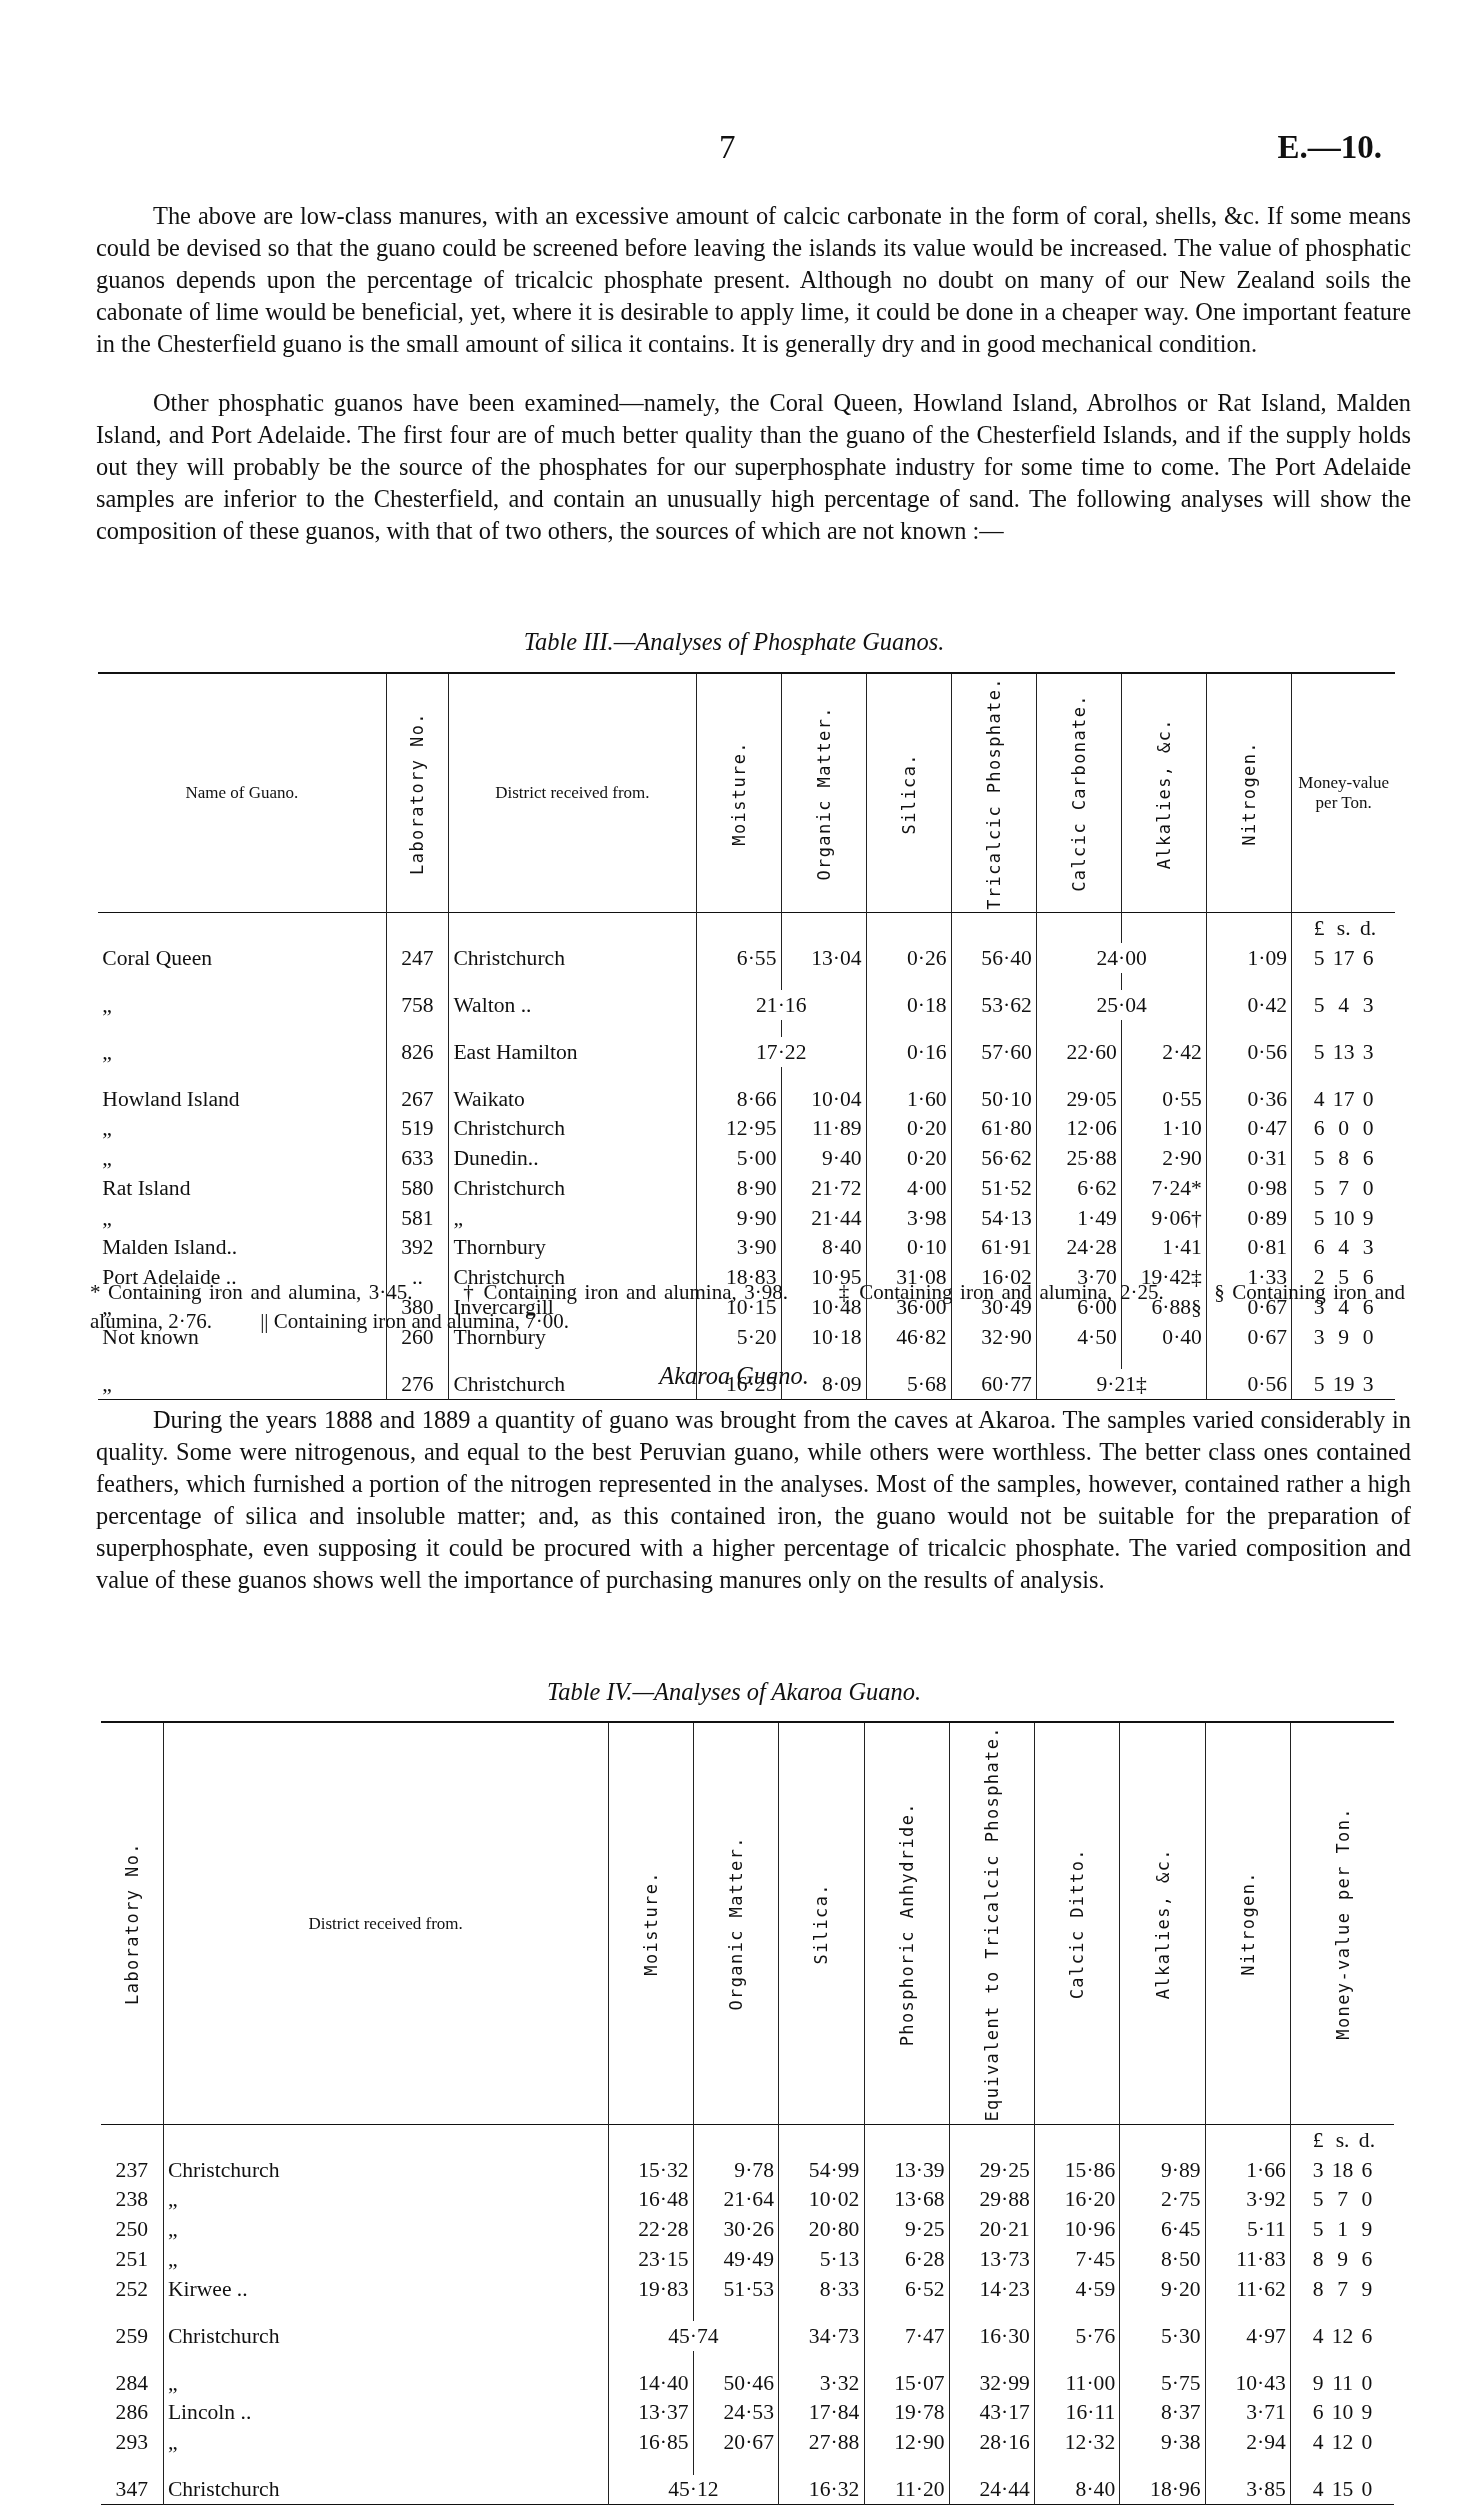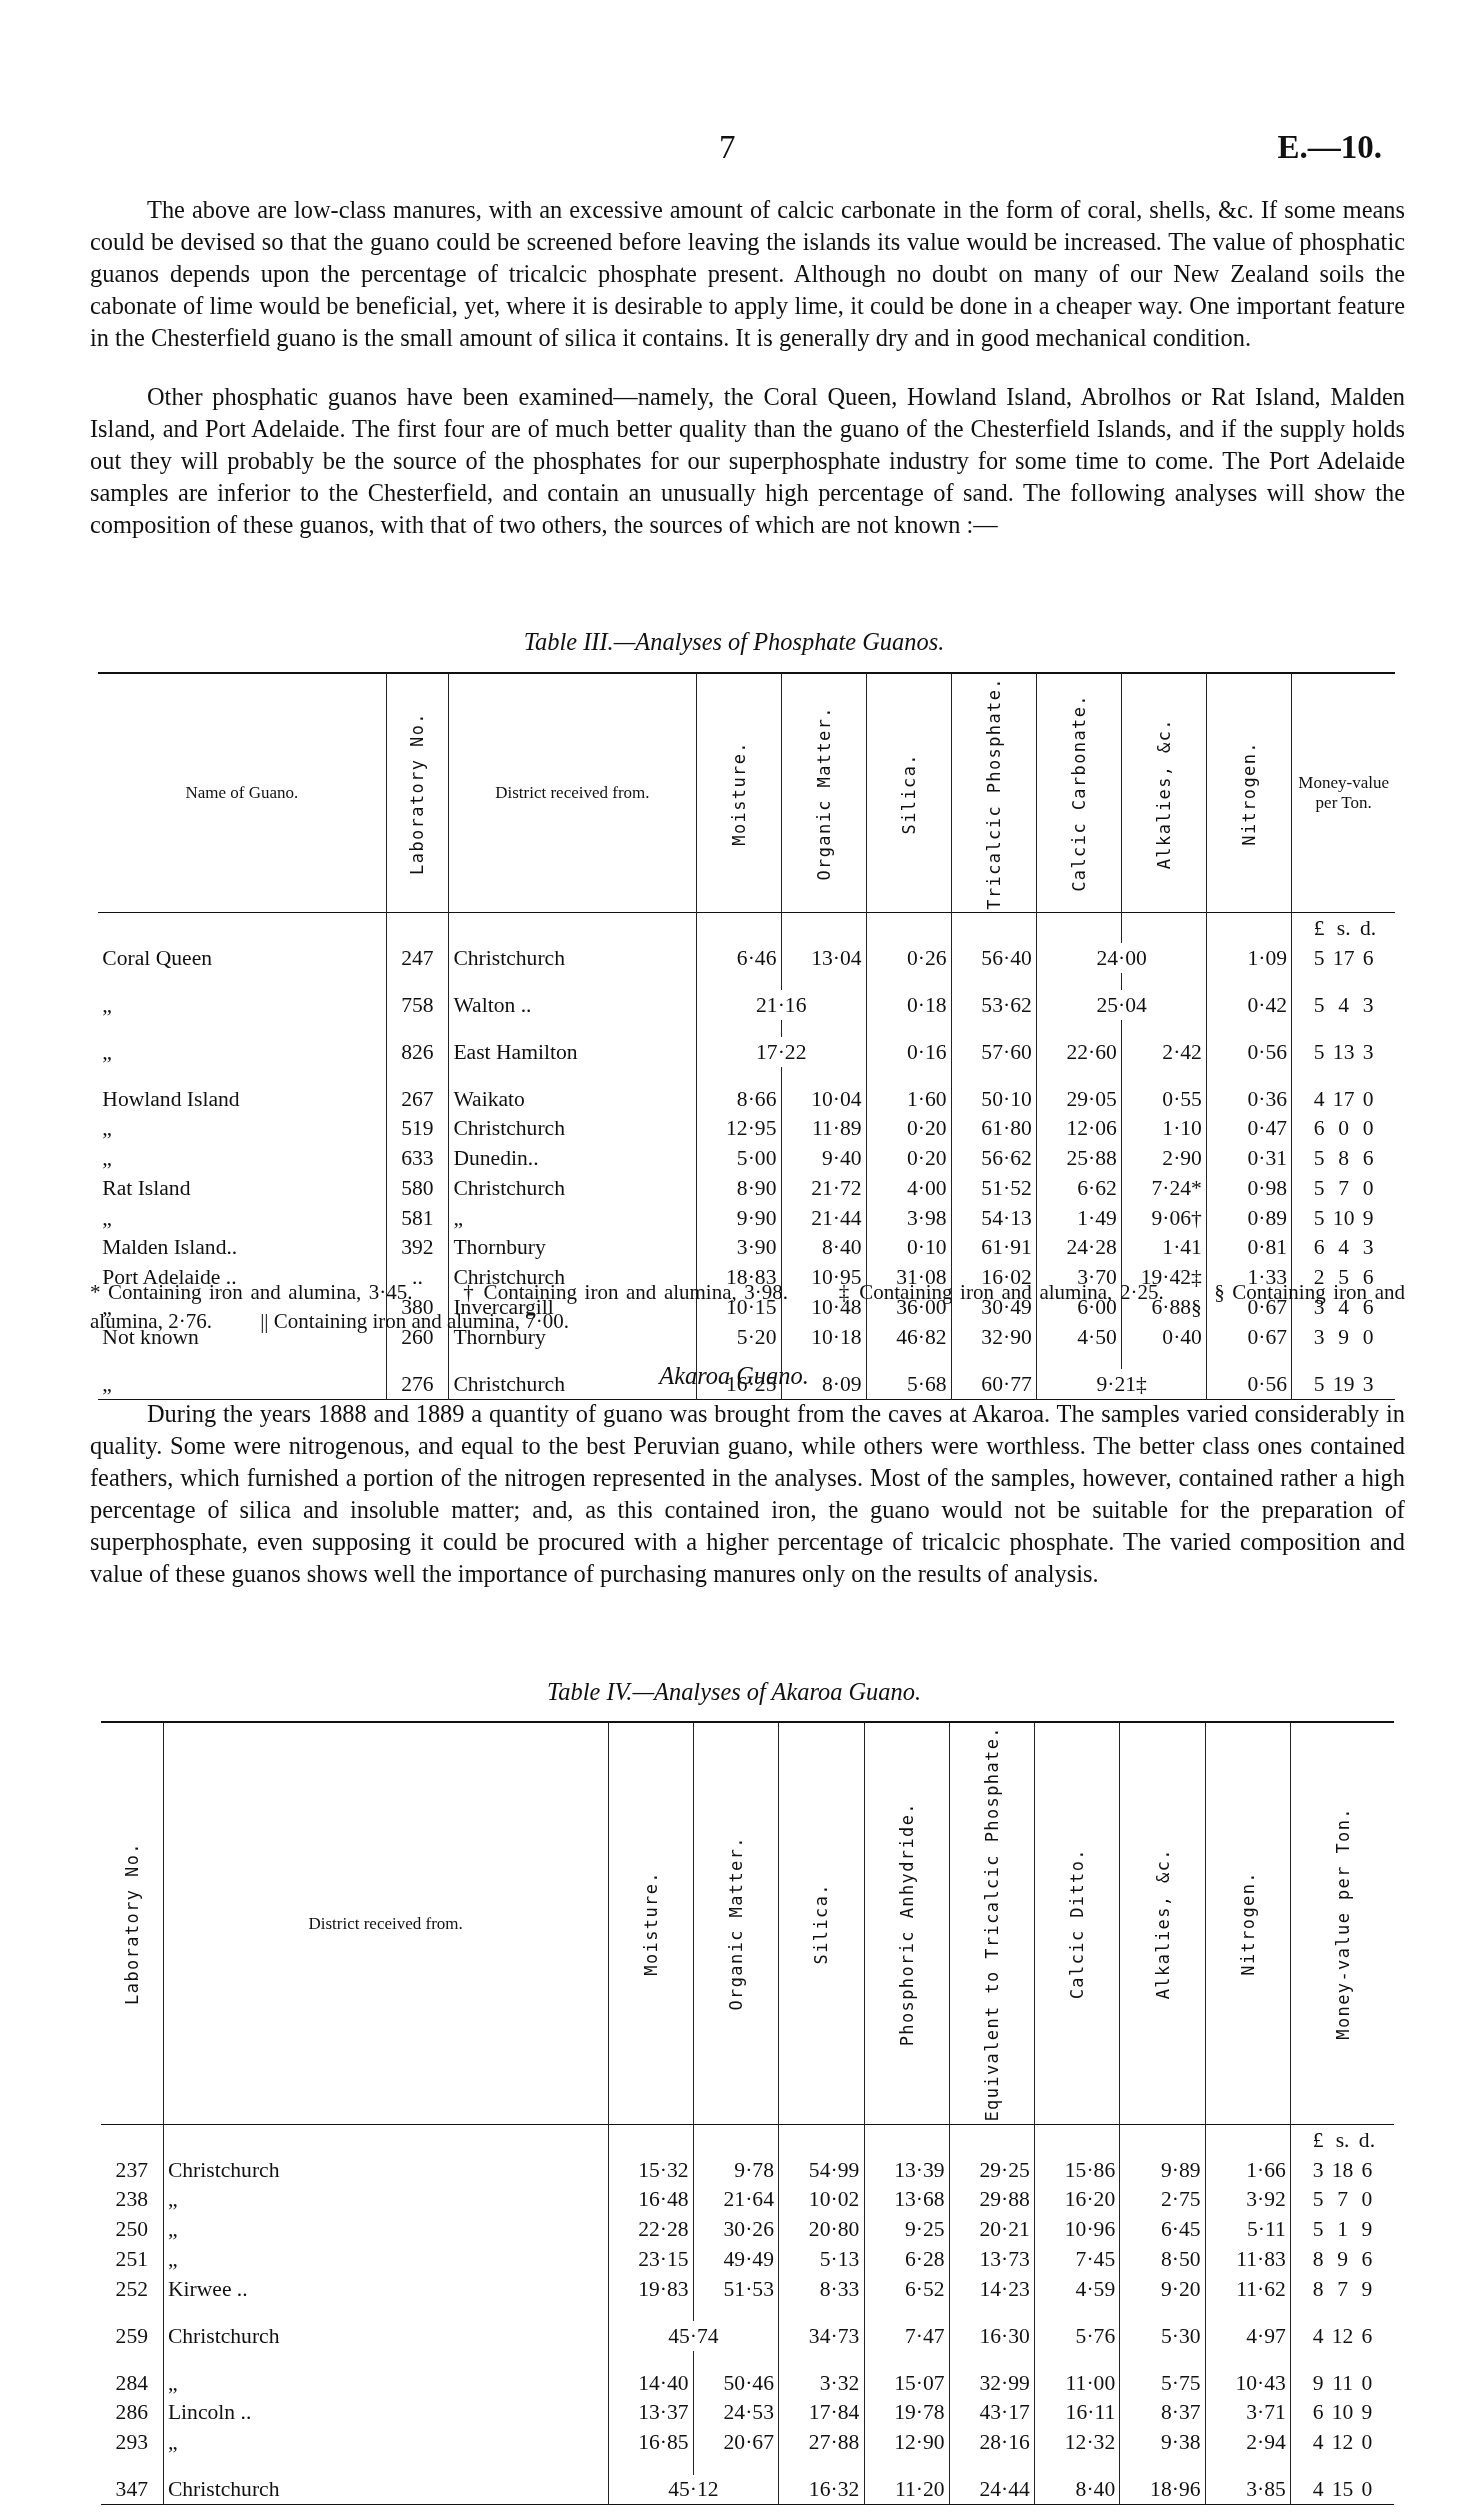--- a/index.html
+++ b/index.html
@@ -4,21 +4,21 @@
 <style>
   html, body { margin: 0; padding: 0; background: #ffffff; }
   body {
     width: 1468px; height: 2512px; position: relative; overflow: hidden;
     font-family: "Liberation Serif", "DejaVu Serif", serif; color: #111;
   }
   .page-num { position: absolute; top: 129px; left: 719px; font-size: 33px; }
   .page-ref { position: absolute; top: 129px; right: 86px; font-size: 33px; font-weight: bold; }
   .para {
     position: absolute; left: 90px; width: 1315px; font-size: 24.4px; line-height: 32px;
-    text-align: justify; text-indent: 57px; margin: 0;
+    text-align: justify; text-indent: 57px; margin: 6px;
   }
   .caption {
     position: absolute; left: 0; width: 1468px; text-align: center;
     font-style: italic; font-size: 24.4px;
   }
   table.tbl { position: absolute; border-collapse: collapse; font-size: 21.6px; }
   .tbl th { font-weight: normal; font-size: 17px; vertical-align: middle; padding: 2.9px 1.4px; }
   .tbl thead tr { border-top: 2.2px solid #111; border-bottom: 1.4px solid #111; }
   .tbl tbody { border-bottom: 1.4px solid #111; margin-left: 25px; }
   .tbl td { padding: 1.4px 4.3px; white-space: nowrap; line-height: 27px; }
@@ -87,21 +87,21 @@
         <td class="vl"></td>
         <td class="vl"></td>
         <td class="vl"></td>
         <td class="vl"></td>
       <td class="vl ctr"><span class="lsd">£</span><span class="lsd">s.</span><span class="lsd">d.</span></td>
     </tr>
   <tr>
         <td>Coral Queen</td>
         <td class="vl ctr">247</td>
         <td class="vl">Christchurch</td>
-        <td class="vl num">6·46</td>
+        <td class="vl num">6·55</td>
         <td class="vl num">13·04</td>
         <td class="vl num">0·26</td>
         <td class="vl num">56·40</td>
         <td class="vl ctr" colspan="2">24·00</td>
         <td class="vl num">1·09</td>
         <td class="vl ctr"><span class="lsd">5</span><span class="lsd">17</span><span class="lsd">6</span></td>
       </tr>
       <tr class="spacer">
         <td></td>
         <td class="vl"></td>

